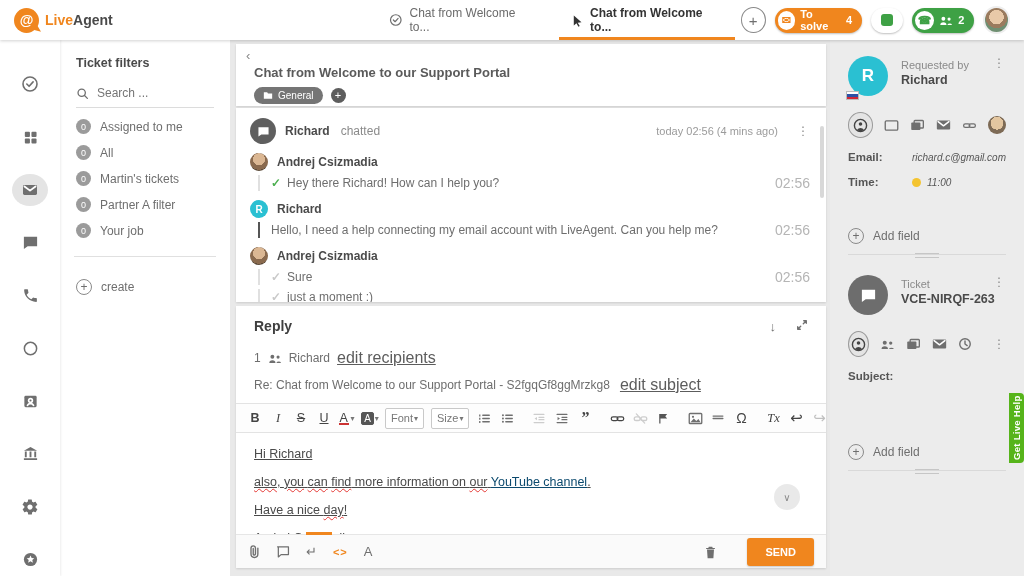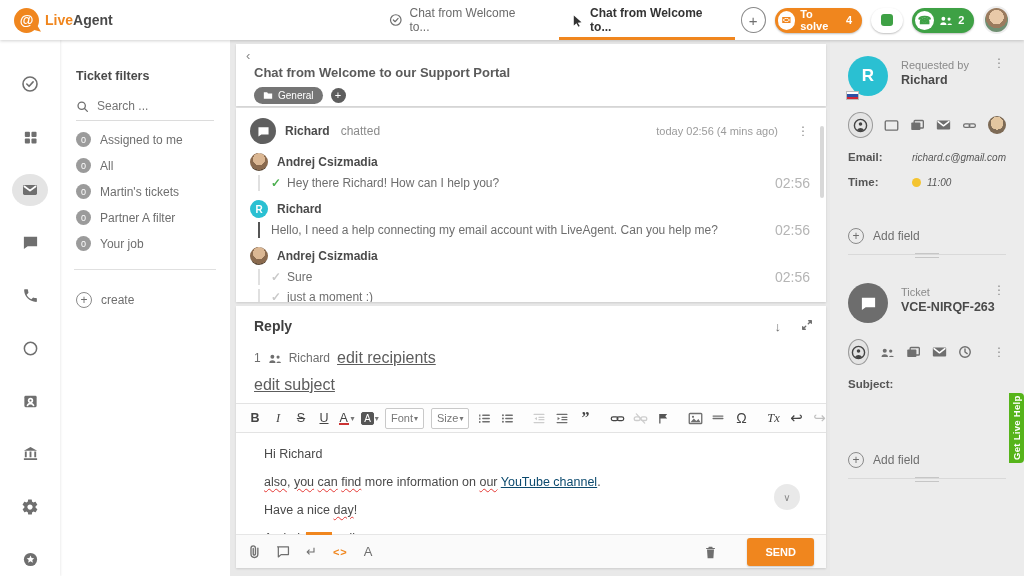--- a/index.html
+++ b/index.html
@@ -30,21 +30,21 @@
   .pill-ic{width:19px;height:19px;border-radius:50%;background:#fff;display:flex;align-items:center;justify-content:center;font-size:11px;}
   .green-square{width:12px;height:12px;border-radius:3px;background:#3ea145;display:inline-block;}
   .topbar-avatar{width:28px;height:28px;border-radius:50%;background:radial-gradient(circle at 50% 38%,#e8c9a8 0 38%,#9a7b5e 39% 58%,#6f8f72 59%);border:2px solid #eee;cursor:pointer;}
 
   
   .rail{position:absolute;top:40px;left:0;bottom:0;width:60px;background:#fff;box-shadow:1px 0 2px rgba(0,0,0,.07);display:flex;flex-direction:column;align-items:center;padding-top:28px;gap:20px;z-index:5;}
   .rail-item{width:36px;height:36px;border-radius:50%;display:flex;align-items:center;justify-content:center;cursor:pointer;}
   .rail-item.active{background:#e4e4e4;}
 
   
-  .filters{position:absolute;top:40px;left:60px;bottom:0;width:170px;background:#fff;padding:29px 16px 0 16px;z-index:4;}
+  .filters{position:absolute;top:40px;left:60px;bottom:0;width:170px;background:#fff;padding:16px 16px 0 16px;z-index:4;}
   .filters-title{font-weight:bold;color:#4a4a4a;font-size:12.5px;}
   .search-row{display:flex;align-items:center;gap:8px;margin-top:16px;border-bottom:1px solid #dcdcdc;padding-bottom:7px;}
   .search-row input{border:none;outline:none;font-size:12px;color:#666;width:100px;font-family:"Liberation Sans",sans-serif;background:transparent;}
   .filter-item{display:flex;align-items:center;gap:9px;margin-top:11px;color:#6e6e6e;cursor:pointer;}
   .filter-item:first-of-type{margin-top:20px;}
   .badge0{width:15px;height:15px;border-radius:50%;background:#9b9b9b;color:#fff;font-size:9px;display:flex;align-items:center;justify-content:center;flex:0 0 15px;}
   .filters-divider{border-top:1px solid #e0e0e0;margin:18px -2px 0 -2px;}
   .create-row{display:flex;align-items:center;gap:9px;margin-top:22px;color:#6e6e6e;cursor:pointer;}
   .create-plus{width:16px;height:16px;border-radius:50%;border:1px solid #8a8a8a;font-size:12px;line-height:14px;text-align:center;color:#6e6e6e;}
 
@@ -73,40 +73,40 @@
   .msg-line{display:flex;align-items:center;margin:4px 0 0 8px;padding-left:11px;border-left:2px solid #e0e0e0;color:#6e6e6e;min-height:16px;}
   .msg-line.cust{border-left-color:#555;}
   .line-check{margin-right:6px;font-weight:bold;}
   .check-green{color:#4caf50;}
   .check-gray{color:#c9c9c9;}
   .line-time{margin-left:auto;color:#b5b5b5;font-size:14px;}
   .msg-scrollbar{position:absolute;top:18px;right:2px;width:4px;height:72px;background:#d8d8d8;border-radius:2px;cursor:pointer;}
 
   
   .reply{position:absolute;top:266px;left:6px;right:4px;bottom:8px;display:flex;flex-direction:column;}
-  .reply-head{display:flex;align-items:center;padding:12px 13px 2px 18px;}
+  .reply-head{display:flex;align-items:center;padding:12px 18px 2px 18px;}
   .reply-title{font-size:14px;font-weight:bold;color:#3f3f3f;}
   .reply-head-icons{margin-left:auto;display:flex;gap:20px;color:#6f6f6f;font-size:13px;}
   .reply-head-icons span{cursor:pointer;}
   .recip-row{display:flex;align-items:center;gap:7px;padding:13px 18px 0 18px;color:#6e6e6e;}
   .editlink{color:#5c5c5c;text-decoration:underline;font-size:16px;cursor:pointer;}
   .subject-row{display:flex;align-items:center;gap:10px;padding:9px 18px 9px 18px;color:#6e6e6e;}
   .toolbar{display:flex;align-items:center;border-top:1px solid #e3e3e3;border-bottom:1px solid #e3e3e3;height:30px;padding:0 8px;gap:1px;background:#fdfdfd;}
   .tb{min-width:22px;height:24px;display:flex;align-items:center;justify-content:center;color:#444;font-size:12.5px;cursor:pointer;border-radius:2px;}
   .tb.bold{font-weight:bold;}
   .tb.italic{font-style:italic;font-family:"Liberation Serif",serif;}
   .tb.strike{text-decoration:line-through;}
   .tb.underl{text-decoration:underline;}
   .tb.disabled{opacity:.33;}
   .tb-caret{font-size:8px;color:#777;margin-left:1px;}
   .tb-sep{width:1px;height:18px;background:#ddd;margin:0 4px;}
   .tb-select{border:1px solid #c9c9c9;border-radius:2px;height:21px;display:flex;align-items:center;justify-content:space-between;color:#777;font-size:11px;padding:0 5px;margin:0 3px;cursor:pointer;background:#fff;}
   .colorbar{display:block;width:10px;height:2px;background:#c33;margin-top:-2px;}
   .abox{border:1px solid #555;padding:0 2px;font-size:10px;border-radius:2px;background:#555;color:#fff;}
-  .compose{flex:1;padding:14px 28px;position:relative;font-size:12.5px;color:#4a4a4a;overflow:hidden;}
+  .compose{flex:1;padding:14px 18px;position:relative;font-size:12.5px;color:#4a4a4a;overflow:hidden;text-decoration:underline;}
   .compose p{margin-bottom:14px;}
   .sp{text-decoration:underline wavy #e53935 1px;text-underline-offset:2px;}
   .body-link{color:#0c4a6e;text-decoration:underline;cursor:pointer;}
   .scroll-down-btn{position:absolute;right:26px;bottom:24px;width:26px;height:26px;border-radius:50%;background:#e9e9e9;color:#8a8a8a;display:flex;align-items:center;justify-content:center;font-size:10px;cursor:pointer;}
   .reply-footer{height:34px;background:#fafafa;border-top:1px solid #e6e6e6;display:flex;align-items:center;padding:0 12px;gap:16px;position:relative;}
   .footer-marker{position:absolute;top:-3px;left:70px;width:26px;height:3px;background:#f0861e;}
   .ft{color:#6f6f6f;cursor:pointer;display:flex;align-items:center;font-size:13px;}
   .ft.code{color:#f0861e;font-weight:bold;font-size:11px;letter-spacing:1px;}
   .ft.fontA{font-size:13px;}
   .send-btn{margin-left:14px;background:#f0861e;color:#fff;font-weight:bold;font-size:11px;border:none;border-radius:3px;padding:8px 18px;cursor:pointer;box-shadow:0 1px 2px rgba(0,0,0,.2);}
@@ -125,21 +125,21 @@
   .iconbtn{cursor:pointer;display:flex;align-items:center;justify-content:center;}
   .mini-avatar{width:18px;height:18px;border-radius:50%;background:radial-gradient(circle at 50% 40%,#e3c6a0 0 45%,#7d6a55 46%);cursor:pointer;}
   .frow{display:flex;margin-top:13px;align-items:center;}
   .flabel{width:64px;font-weight:bold;color:#555;font-size:11.5px;}
   .fval{color:#555;font-size:10px;display:flex;align-items:center;gap:6px;font-style:italic;}
   .yellow-dot{width:9px;height:9px;border-radius:50%;background:#f4c430;display:inline-block;}
   .addfield{display:flex;align-items:center;gap:9px;color:#6e6e6e;cursor:pointer;font-size:12px;}
   .addfield .create-plus{flex:0 0 16px;}
   .rdivider{border-top:1px solid #d9d9d9;margin-top:10px;position:relative;}
   .rdivider:after{content:"";position:absolute;top:-2px;left:50%;margin-left:-12px;width:24px;height:3px;border-top:1px solid #c6c6c6;border-bottom:1px solid #c6c6c6;}
-  .ticket-card{display:flex;align-items:flex-start;gap:13px;position:relative;margin-top:28px;}
+  .ticket-card{display:flex;align-items:flex-start;gap:13px;position:relative;margin-top:20px;}
   .viewing-bar{position:absolute;left:2px;right:8px;bottom:0;height:26px;background:#fff;border-radius:8px 8px 0 0;box-shadow:0 -1px 3px rgba(0,0,0,.15);display:flex;align-items:center;padding:0 14px;gap:9px;color:#555;font-size:11.5px;cursor:pointer;}
   .viewing-chev{margin-left:auto;color:#777;font-size:11px;}
 
   .livehelp{position:absolute;right:0;top:393px;width:15px;height:70px;background:#56b41a;color:#fff;border-radius:4px 0 0 4px;writing-mode:vertical-rl;transform:rotate(180deg);display:flex;align-items:center;justify-content:center;font-size:9.5px;font-weight:bold;cursor:pointer;z-index:40;letter-spacing:.3px;}
 </style>
 </head>
 <body>
 
 <header class="topbar">
   <div class="brand">
@@ -368,20 +368,21 @@
       <svg width="14" height="11" viewBox="0 0 16 12">
           <circle class="icf" cx="5" cy="4" r="2.2"></circle>
           <path class="icf" d="M1.5 11a3.5 3 0 0 1 7 0z"></path>
           <circle class="icf" cx="11.5" cy="4.4" r="1.8"></circle>
           <path class="icf" d="M9.5 11a3 2.6 0 0 1 5.5 0z"></path>
         </svg>
       <span>Richard</span>
       <a class="editlink">edit recipients</a>
     </div>
     <div class="subject-row">
+      <span>Re: Chat from Welcome to our Support Portal - S2fgqGf8ggMrzkg8</span>
       <a class="editlink">edit subject</a>
     </div>
 
     <div class="toolbar">
       <span class="tb bold">B</span>
       <span class="tb italic">I</span>
       <span class="tb strike">S</span>
       <span class="tb underl">U</span>
       <span class="tb">
           <span><span>A</span><span class="colorbar"></span></span>

